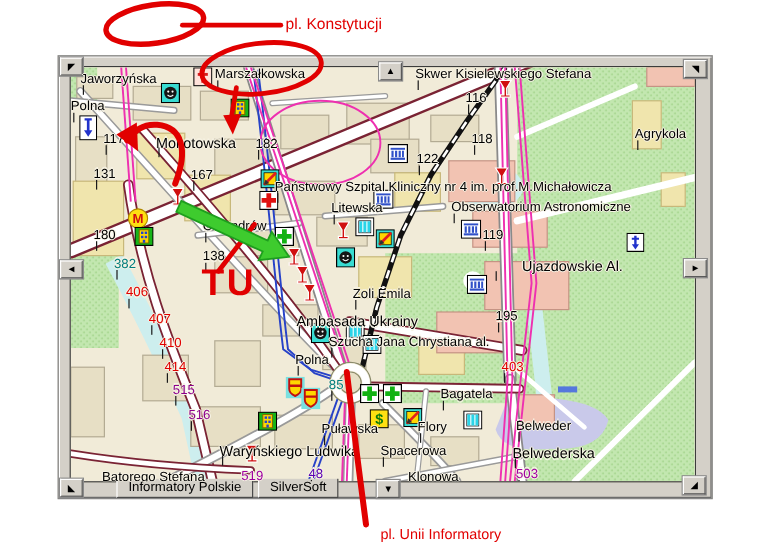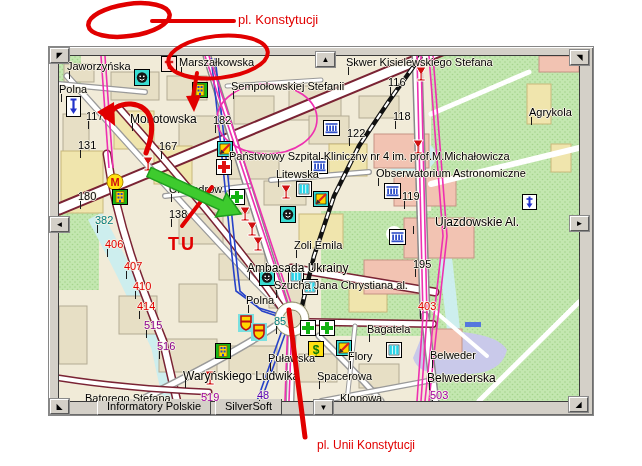--- a/index.html
+++ b/index.html
@@ -168,21 +168,20 @@
         <ellipse cx="208" cy="63" rx="50" ry="35"></ellipse>
       </g>
 
       <circle cx="233" cy="263" r="17" stroke="#8a8a6a" stroke-width="1" fill="#f1ebd8"></circle>
       <circle cx="233" cy="263" r="13" stroke="#ffffff" stroke-width="6" fill="none"></circle>
       <circle cx="233" cy="263" r="9" stroke="#8a8a6a" stroke-width="1" fill="#e7dfc5"></circle>
     </svg>
   <div class="slabel" style="left: 8px; top: 4px;">Jaworzyńska</div>
       <div class="slabel" style="left: 0px; top: 27px;">Polna</div>
       <div class="slabel" style="left: 120px; top: 0px;">Marszałkowska</div>
-      <div class="slabel" style="left: 172px; top: 24px;">Sempołowskiej Stefanii</div>
       <div class="slabel" style="left: 287px; top: 0px;">Skwer Kisielewskiego Stefana</div>
       <div class="slabel" style="left: 470px; top: 50px;">Agrykola</div>
       <div class="slabel" style="left: 71px; top: 56px; font-size: 12px;">Mokotowska</div>
       <div class="slabel" style="left: 170px; top: 94px;">Państwowy Szpital Kliniczny nr 4 im. prof.M.Michałowicza</div>
       <div class="slabel" style="left: 317px; top: 111px;">Obserwatorium Astronomiczne</div>
       <div class="slabel" style="left: 217px; top: 112px;">Litewska</div>
       <div class="slabel" style="left: 110px; top: 127px;">Oleandrów</div>
       <div class="slabel" style="left: 352px; top: 159px; font-size: 12px; padding-left: 24px;">Ujazdowskie Al.</div>
       <div class="slabel" style="left: 235px; top: 183px;">Zoli Emila</div>
       <div class="slabel" style="left: 188px; top: 205px; font-size: 12px;">Ambasada Ukrainy</div>
@@ -469,16 +468,16 @@
       <path d="M197,73 L193,97" stroke-width="4"></path>
       <path d="M146,153 C157,125 152,106 131,104 C119,103 112,109 106,117" stroke-width="5"></path>
       <path d="M212,187 L182,226" stroke-width="4"></path>
       <path d="M289,310 L297,375 L305,437" stroke-width="5"></path>
     </g>
     <polygon points="186,96 201,95 194,112" fill="#e10000"></polygon>
     <polygon points="114,102 97,112 115,126" fill="#e10000"></polygon>
     <polygon points="151.1,167.4 223.1,200.4 226.4,193.2 241,214 215.6,216.8 218.9,209.6 146.9,176.6" fill="#3ecb2e" stroke="#1e9e1e" stroke-width="1.5"></polygon>
   </svg>
   <div class="redtext" style="left:238px;top:12px;font-size:13px">pl. Konstytucji</div>
-  <div class="redtext" style="left:168px;top:234px;font-size:18px;font-weight:bold;letter-spacing:2px">TU</div>
-  <div class="redtext" style="left:317px;top:438px;font-size:12px">pl. Unii Konstytucji</div>
+  <div class="redtext" style="left:168px;top:218px;font-size:31px;font-weight:bold;letter-spacing:2px">TU</div>
+  <div class="redtext" style="left:317px;top:438px;font-size:12px">pl. Unii Informatory</div>
 
 </div>
 
 </body></html>

